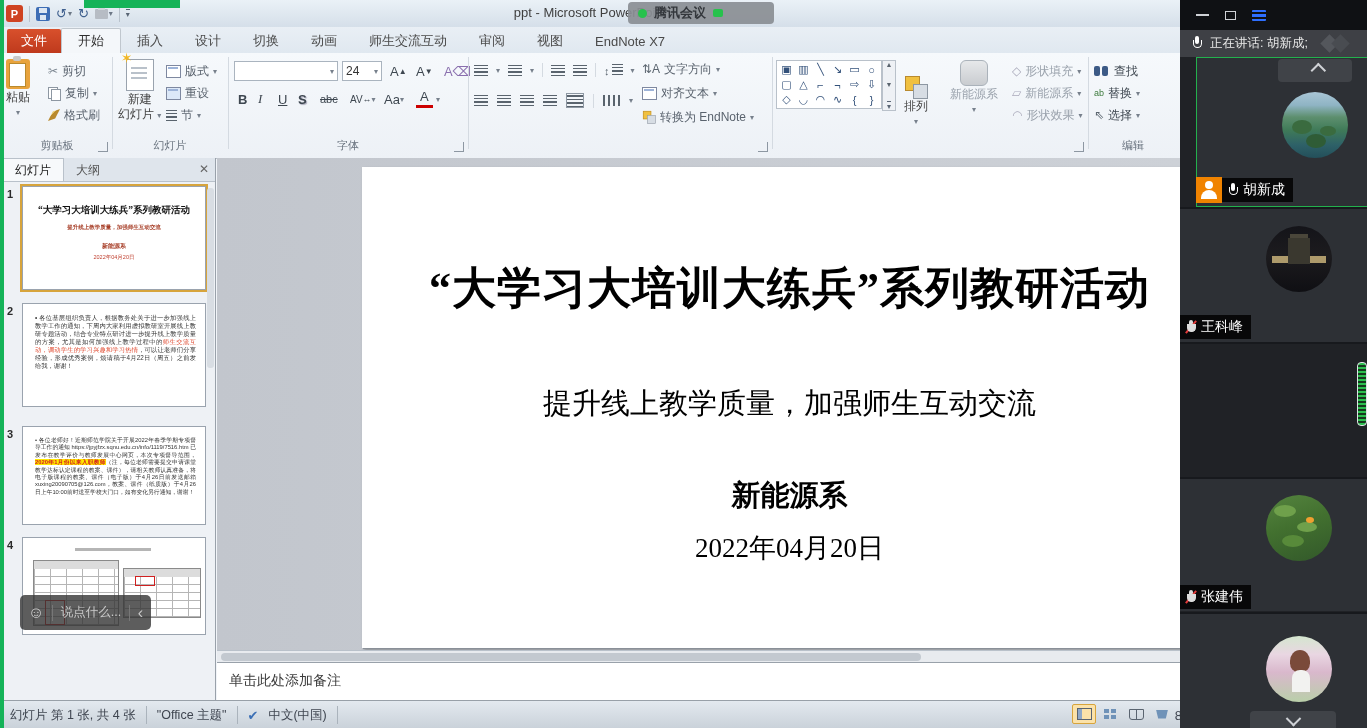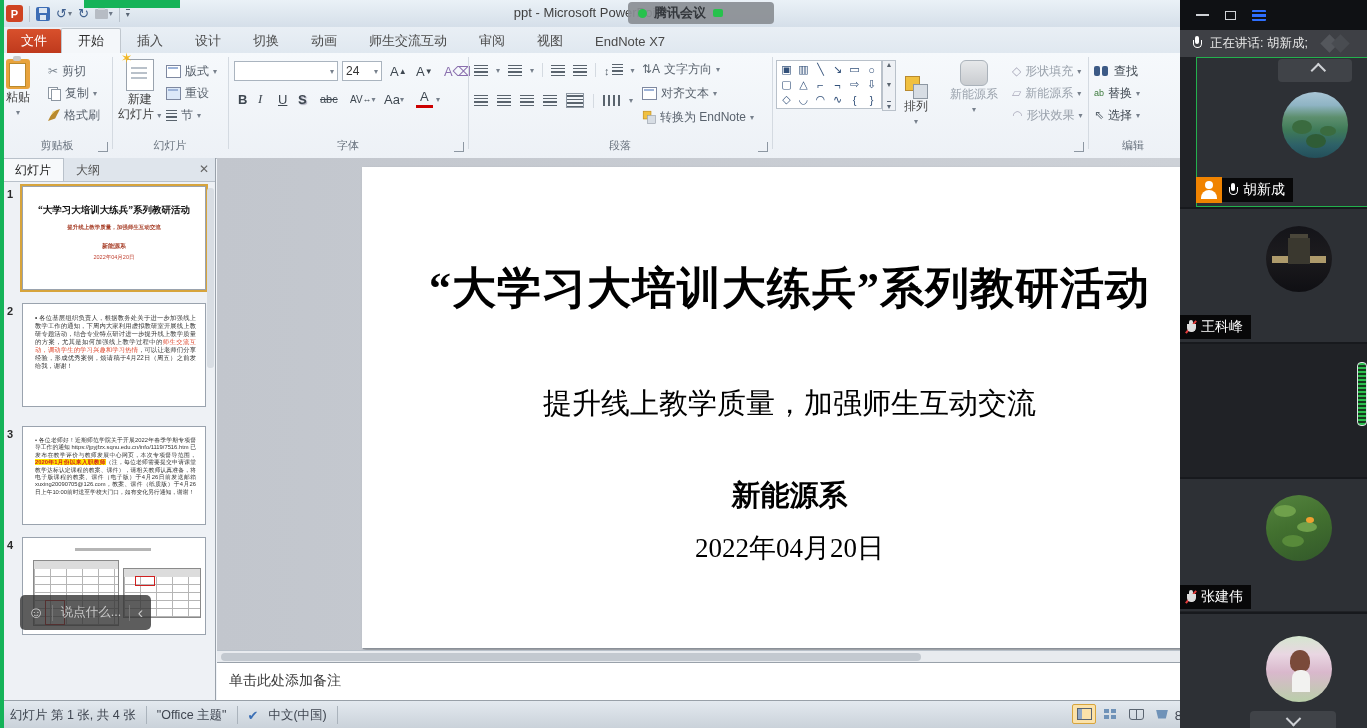--- a/index.html
+++ b/index.html
@@ -374,21 +374,20 @@
       <div class="abs smbtn" style="left:172px;top:28px;">
         <span class="layout-ic"></span>
         <span>对齐文本</span>
           <span class="caret">▾</span>
         </div>
       <div class="abs smbtn" style="left:172px;top:52px;">
         <span class="arrange-ic" style="transform:scale(.55);margin:-4px;"></span>
         <span>转换为 EndNote</span>
           <span class="caret">▾</span>
         </div>
-      <div class="rglabel">段落</div>
       <div class="launcher"></div>
     </div>
     <div class="rgsep" style="left:772px;"></div>
 
     <div class="rgroup" style="left:774px;width:312px;">
       <div class="gallery abs" style="left:2px;top:5px;">
         <span class="shpcell">▣</span>
         <span class="shpcell">▥</span>
         <span class="shpcell">╲</span>
         <span class="shpcell">↘</span>

